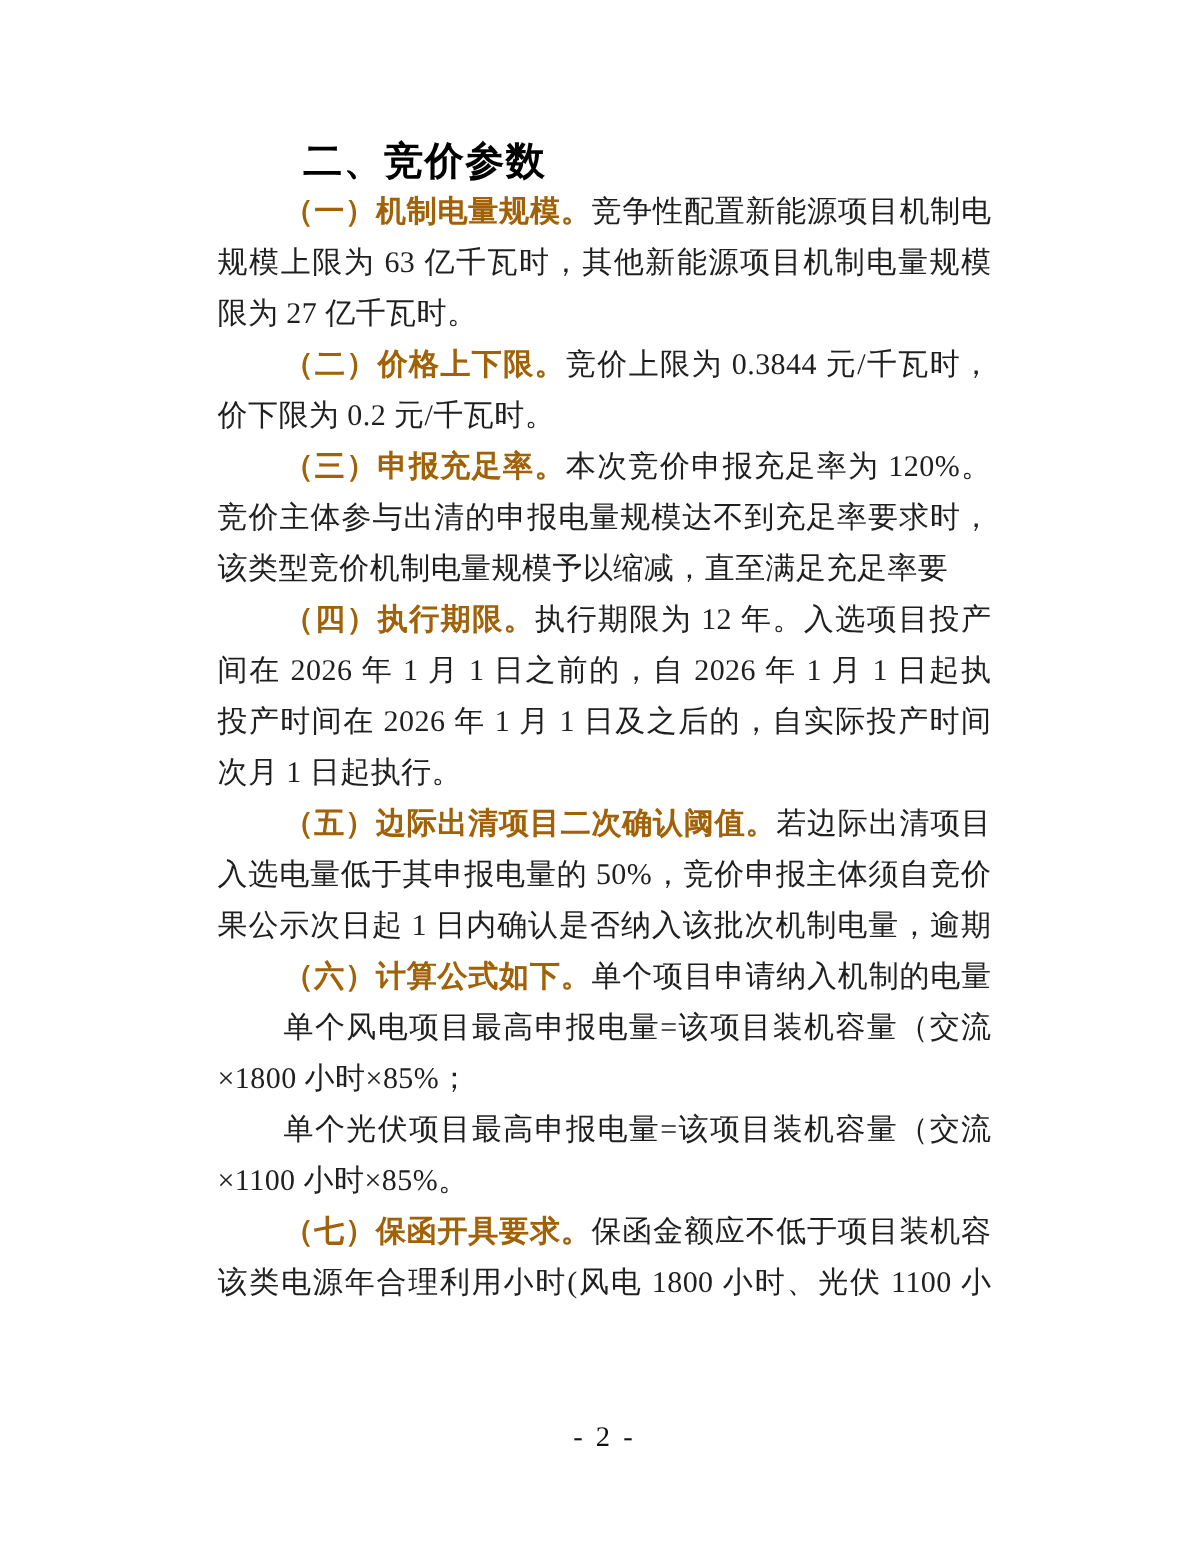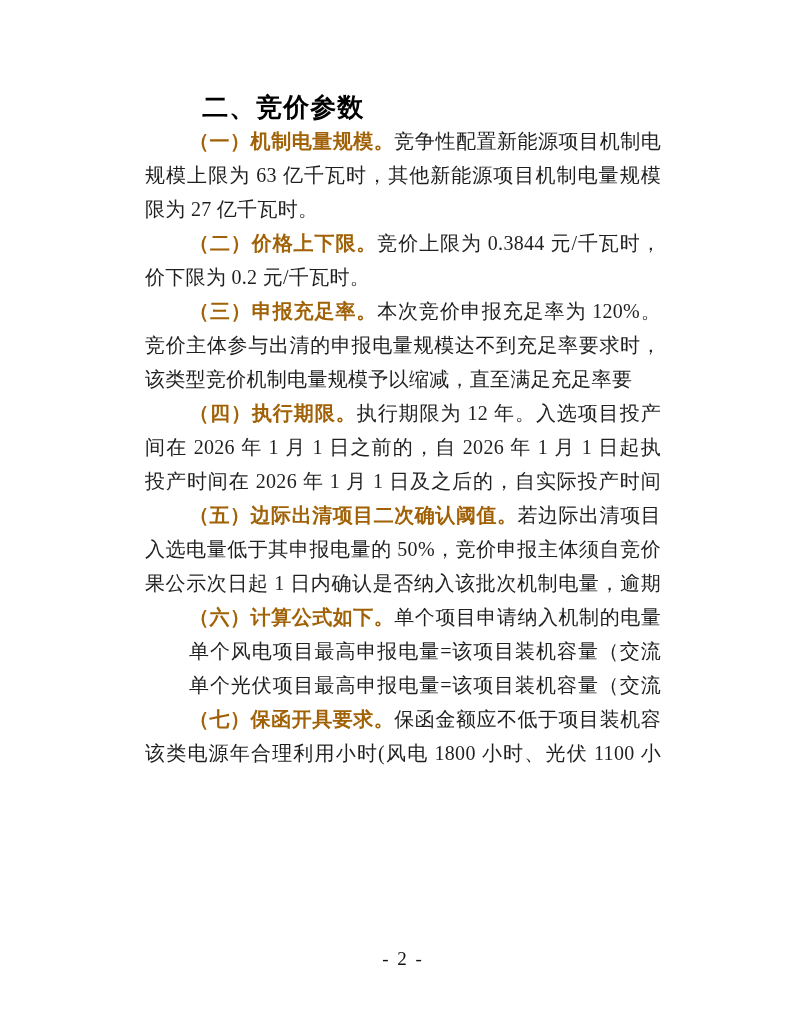--- a/index.html
+++ b/index.html
@@ -73,24 +73,27 @@
         <div class="line just">规模上限为 63 亿千瓦时，其他新能源项目机制电量规模上</div>
         <div class="line">限为 27 亿千瓦时。</div>
         <div class="line indent just"><b class="lead">（二）价格上下限。</b>竞价上限为 0.3844 元/千瓦时，竞</div>
         <div class="line">价下限为 0.2 元/千瓦时。</div>
         <div class="line indent just"><b class="lead">（三）申报充足率。</b>本次竞价申报充足率为 120%。若</div>
         <div class="line just">竞价主体参与出清的申报电量规模达不到充足率要求时，则</div>
         <div class="line">该类型竞价机制电量规模予以缩减，直至满足充足率要求。</div>
         <div class="line indent just"><b class="lead">（四）执行期限。</b>执行期限为 12 年。入选项目投产时</div>
         <div class="line just">间在 2026 年 1 月 1 日之前的，自 2026 年 1 月 1 日起执行；</div>
         <div class="line just">投产时间在 2026 年 1 月 1 日及之后的，自实际投产时间的</div>
+        <div class="line">次月 1 日起执行。</div>
         <div class="line indent just"><b class="lead">（五）边际出清项目二次确认阈值。</b>若边际出清项目的</div>
         <div class="line just">入选电量低于其申报电量的 50%，竞价申报主体须自竞价结</div>
         <div class="line just">果公示次日起 1 日内确认是否纳入该批次机制电量，逾期未</div>
         <div class="line indent just"><b class="lead">（六）计算公式如下。</b>单个项目申请纳入机制的电量</div>
         <div class="line indent just">单个风电项目最高申报电量=该项目装机容量（交流侧）</div>
+        <div class="line">×1800 小时×85%；</div>
         <div class="line indent just">单个光伏项目最高申报电量=该项目装机容量（交流侧）</div>
+        <div class="line">×1100 小时×85%。</div>
         <div class="line indent just"><b class="lead">（七）保函开具要求。</b>保函金额应不低于项目装机容量、</div>
         <div class="line just">该类电源年合理利用小时(风电 1800 小时、光伏 1100 小时)、</div>
       </div>
   </div>
   <div class="page-number">- 2 -</div>
 </div>
 
 </body></html>

